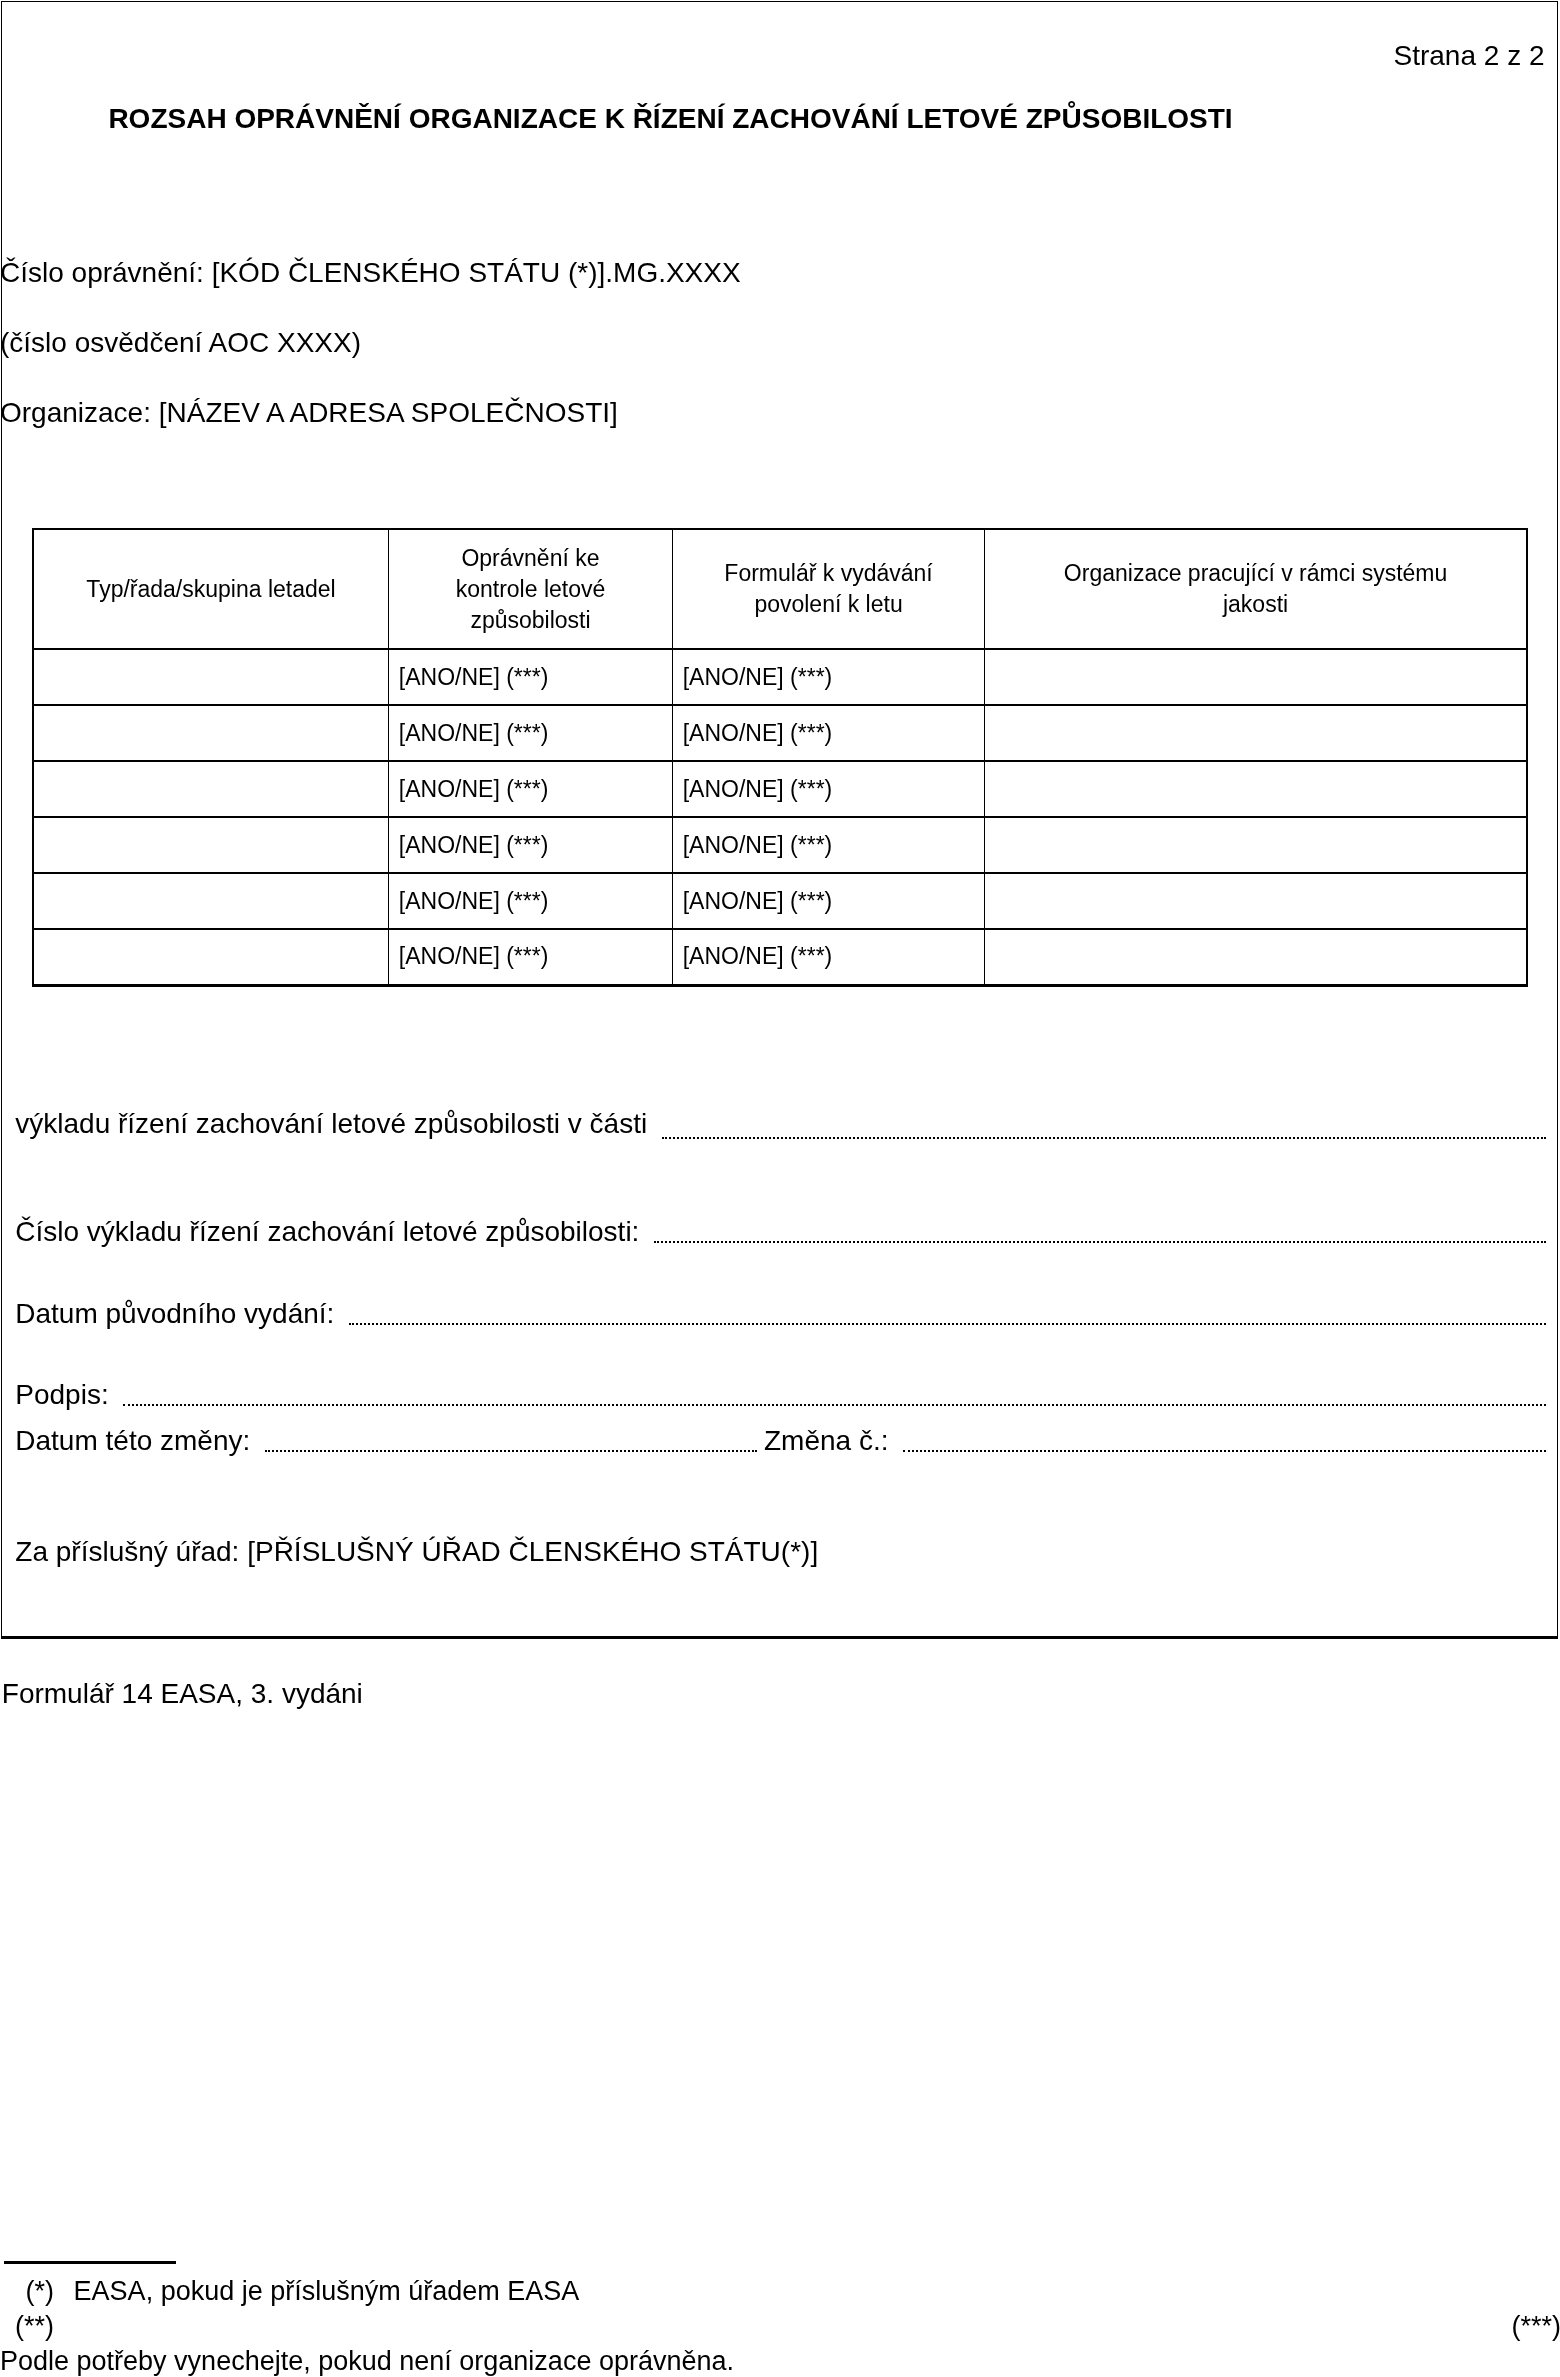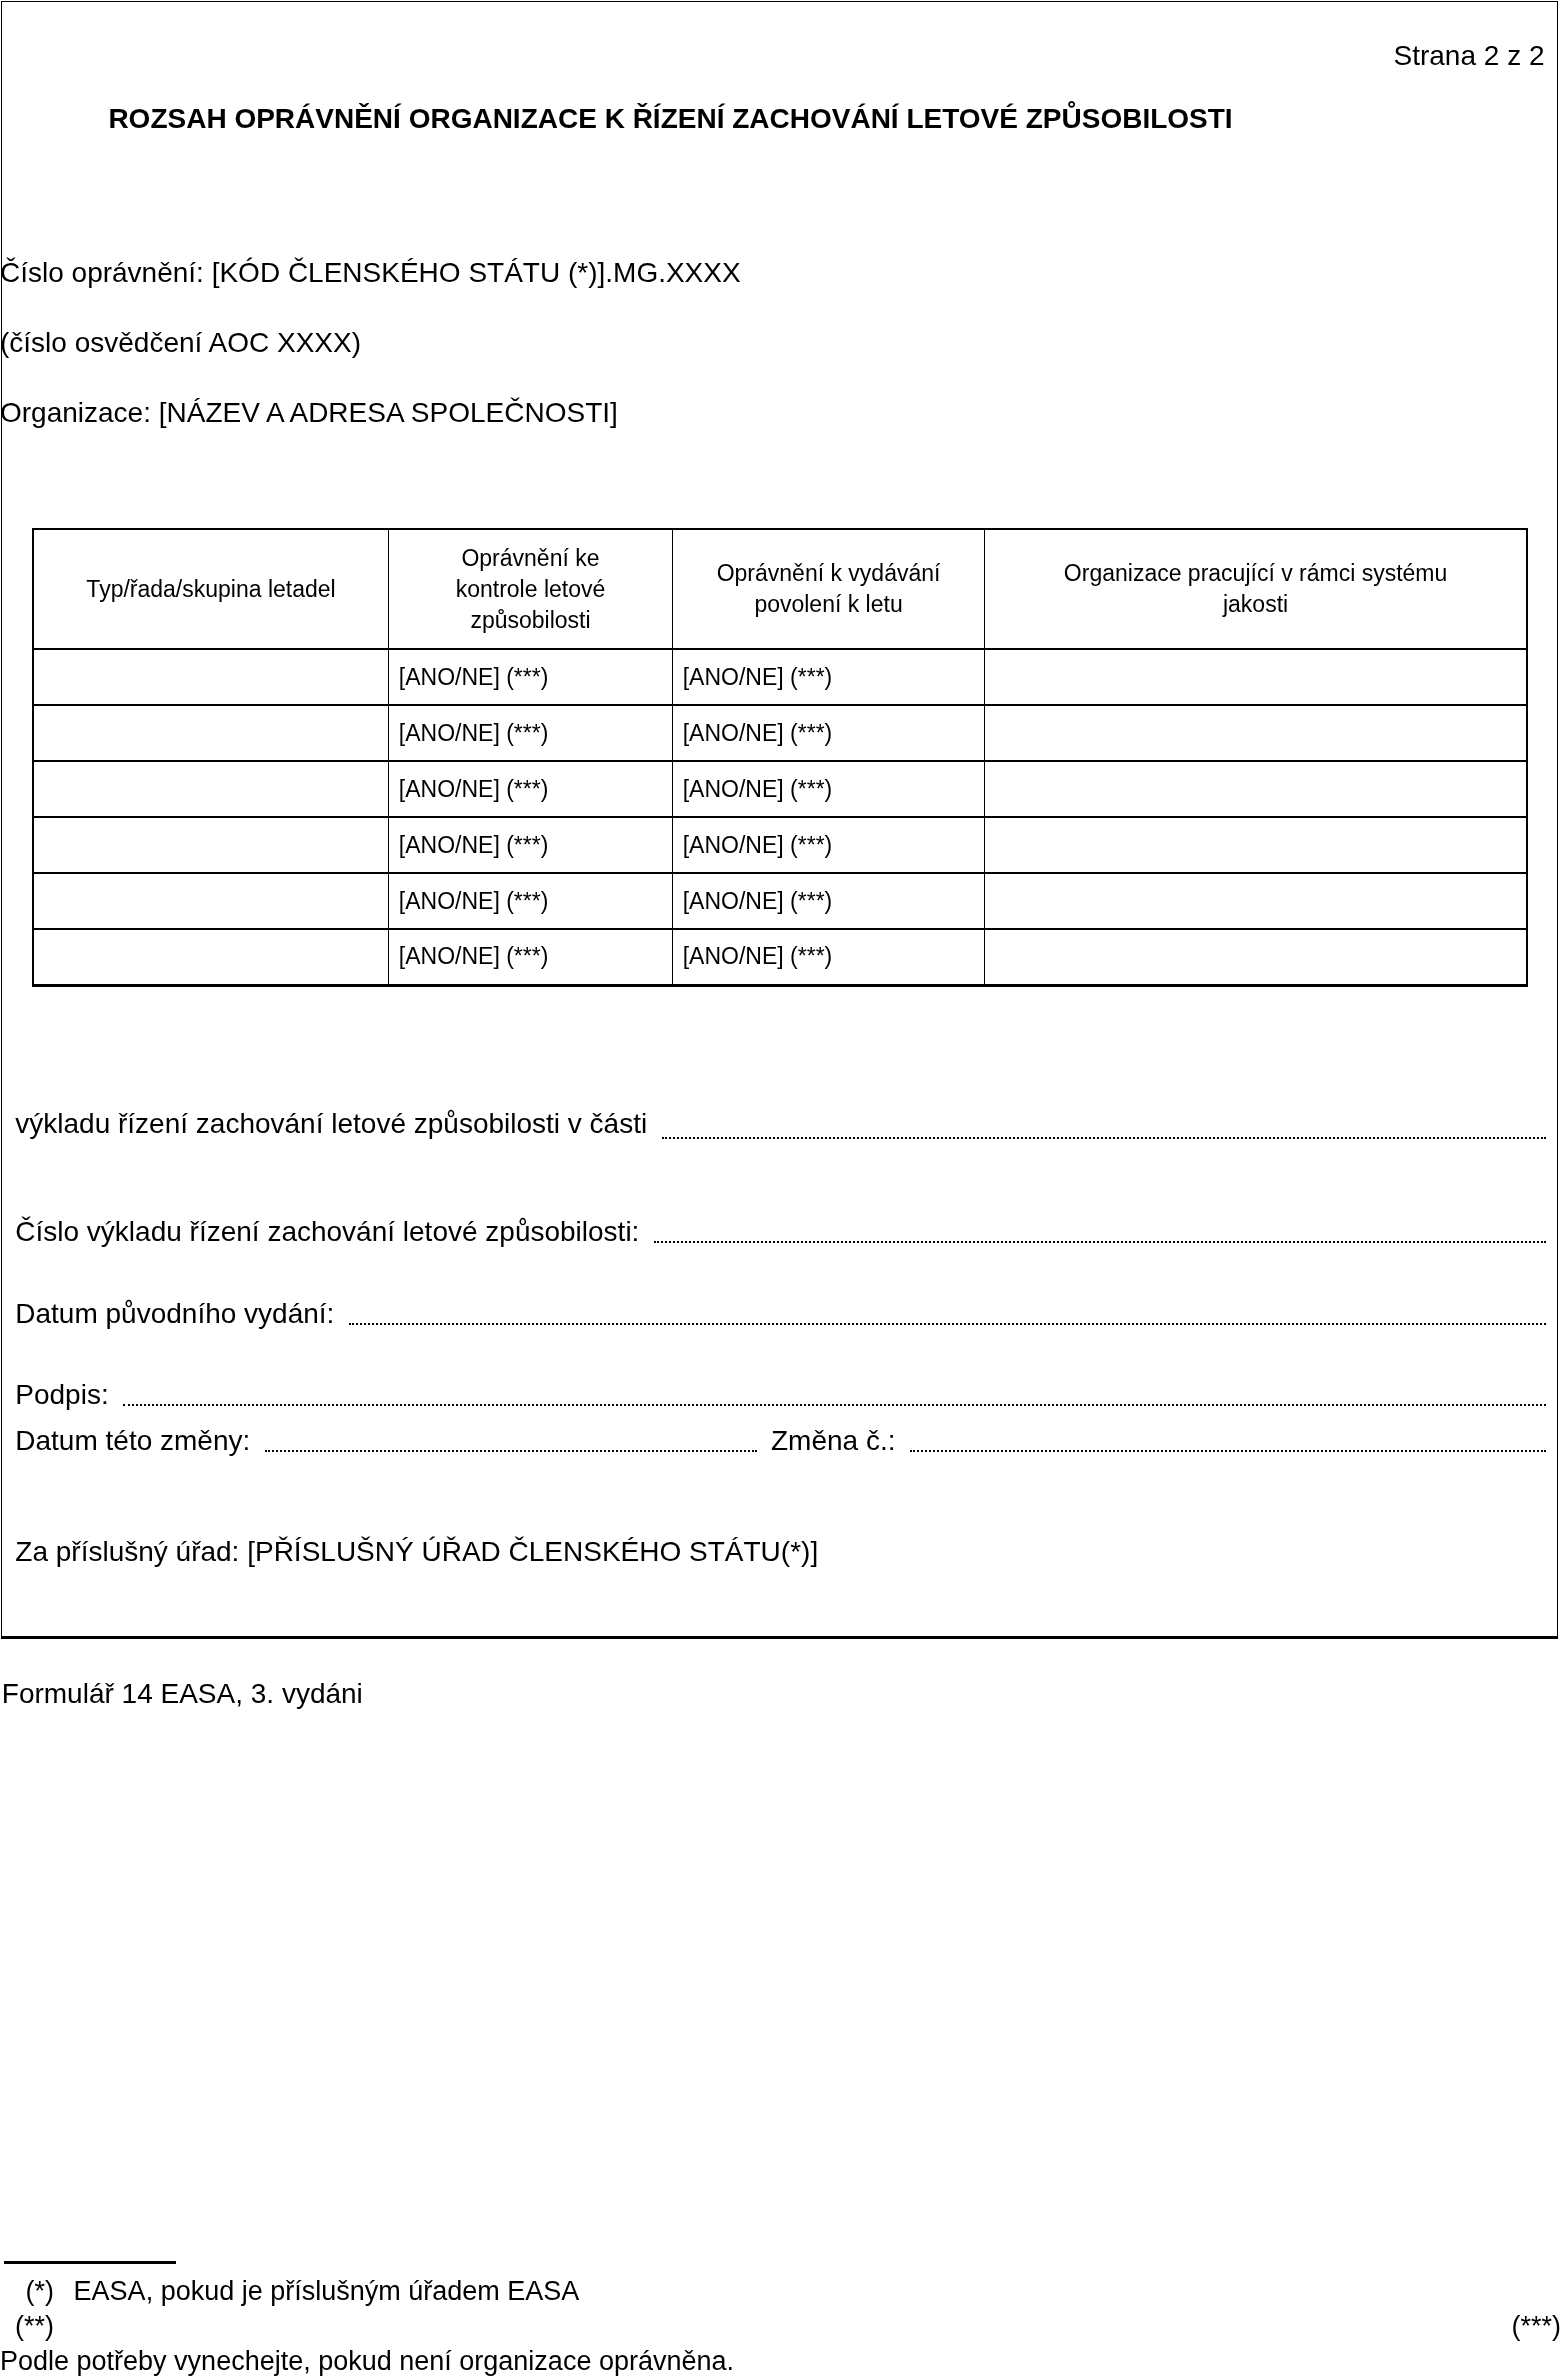--- a/index.html
+++ b/index.html
@@ -80,21 +80,21 @@
     border-bottom:2.4px dotted #000;
     margin:0 0 6.1px 14.7px;
     min-width:24.4px;
   }
   .leader.fixed { flex:0 0 492px; }
   .fr-vyklad    { top:1215px; }
   .fr-datum-puv { top:1297px; }
   .fr-podpis    { top:1378px; }
   .fr-zmena     { top:1424px; }
   .fr-urad      { top:1535px; }
-  .gap-label { margin-left:14px; white-space:nowrap; }
+  .gap-label { margin-left:7px; white-space:nowrap; }
 
   .form-footer {
     position:absolute; left:1.8px; top:1677px;
     font-size:28px; line-height:33px; white-space:nowrap;
   }
 
   .footnote-rule {
     position:absolute; left:4.3px; top:2261px;
     width:172px; height:3.1px; background:#000;
   }
@@ -126,21 +126,21 @@
       <col class="c2">
       <col class="c3">
       <col class="c4">
     </colgroup>
   <tbody>
       <tr class="head">
     <th>Typ/řada/skupina letadel</th>
     <th>Oprávnění ke
 kontrole letové
 způsobilosti</th>
-    <th>Oprávnění k vydávání
+    <th>Formulář k vydávání
 povolení k letu</th>
     <th>Organizace pracující v rámci systému
 jakosti</th>
   </tr>
   <tr class="body">
     <td></td>
     <td>[ANO/NE] (***)</td>
     <td>[ANO/NE] (***)</td>
     <td></td>
   </tr>

